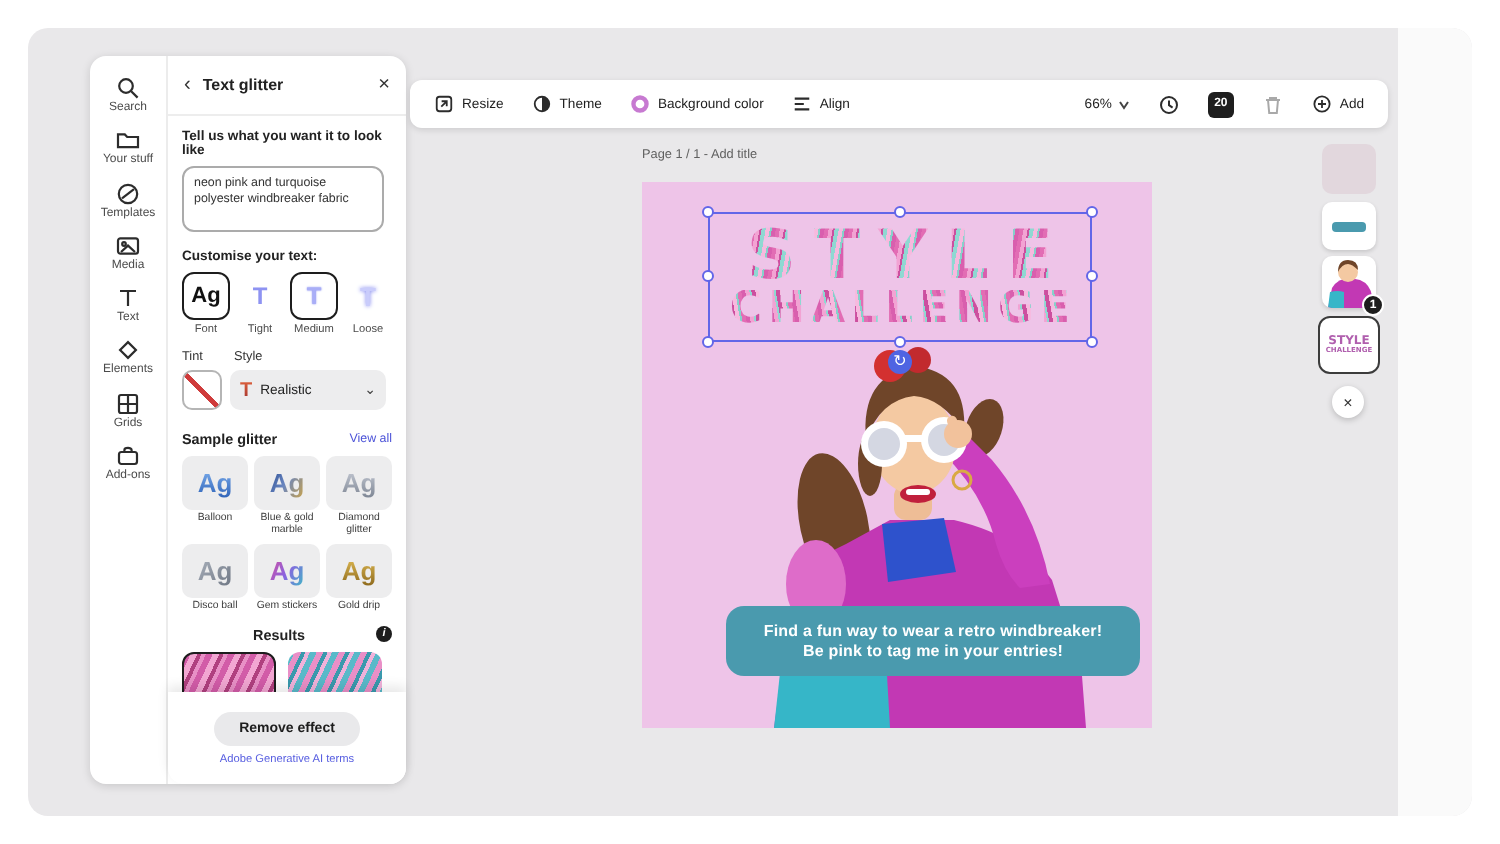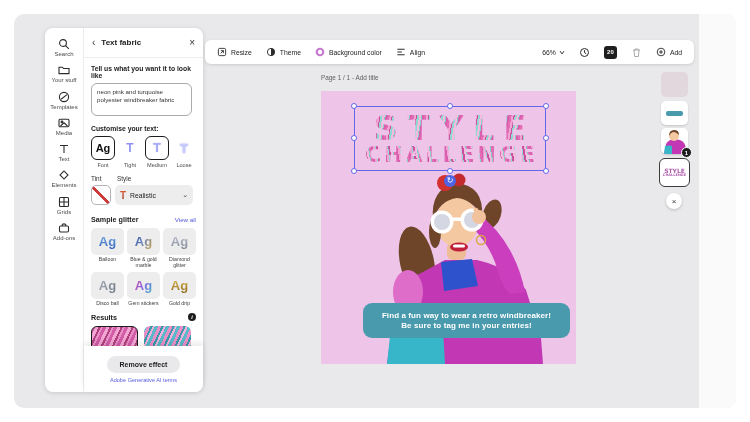--- a/index.html
+++ b/index.html
@@ -50,21 +50,21 @@
   .sample-tile { width:33px; height:27px; background:#ededee; border-radius:5px; display:flex; align-items:center; justify-content:center; }
   .sample-ag { font-weight:bold; font-size:13px; -webkit-background-clip:text; background-clip:text; color:transparent; }
   .g0 { background-image:linear-gradient(180deg,#7fb0ee,#2f63b8); }
   .g1 { background-image:linear-gradient(120deg,#274b90,#6a86c0 45%,#c9a24a); }
   .g2 { background-image:linear-gradient(180deg,#c7ccd6,#7e8694); }
   .g3 { background-image:linear-gradient(135deg,#aab1bc,#6f7784); }
   .g4 { background-image:linear-gradient(120deg,#d84f9a,#8a63e0,#3fb6c6); }
   .g5 { background-image:linear-gradient(180deg,#e2bd55,#8e6a1d); }
   .sample-label { font-size:5.2px; color:#3d3d3d; margin-top:2px; text-align:center; line-height:1.15; max-width:34px; }
   .results-head { display:flex; align-items:center; margin-top:6px; margin-bottom:4px; }
-  .results-title { font-weight:bold; font-size:7.2px; flex:1; }
+  .results-title { font-weight:bold; font-size:7.2px; flex:1;text-align:center; }
   .info-dot { width:8px; height:8px; border-radius:50%; background:#1d1d1d; color:#fff; font-size:5.5px; font-style:italic; font-weight:bold; display:flex; align-items:center; justify-content:center; }
   .results-row { display:flex; gap:6px; }
   .res-tile { width:47px; height:28px; border-radius:6px; cursor:pointer; }
   .res-tile.r1 { background:repeating-linear-gradient(115deg,#d25ca8 0 3px,#f2a6d2 3px 6px,#b0407f 6px 8px,#e890c6 8px 10px); border:1.5px solid #1d1d1d; }
   .res-tile.r2 { background:repeating-linear-gradient(115deg,#59b9c9 0 3px,#e98fc7 3px 6px,#3a99ad 6px 8px,#f0b2da 8px 10px); }
   .panel-bottom { position:absolute; left:0; right:0; bottom:0; height:46px; background:#fff; border-radius:0 0 8px 8px; box-shadow:0 -3px 6px rgba(0,0,0,.09); display:flex; flex-direction:column; align-items:center; justify-content:center; gap:4px; }
   .remove-btn { background:#e9e9eb; border:none; border-radius:11px; padding:5px 13px; font-size:7px; font-weight:bold; color:#1d1d1d; cursor:pointer; font-family:"Liberation Sans",sans-serif; }
   .terms-link { font-size:5.6px; color:#565de0; cursor:pointer; }
 
   
@@ -165,21 +165,21 @@
           <rect x="1.5" y="4" width="9" height="6" rx="1.2"></rect>
           <path d="M4.2 4 V3 a1.8 1.1 0 0 1 3.6 0 V4"></path>
         </svg>
       <span class="rail-label">Add-ons</span>
     </div>
   </div>
 
   <div class="panel">
     <div class="panel-header">
       <span class="back-chev">‹</span>
-      <span class="panel-title">Text fabric</span>
+      <span class="panel-title">Text glitter</span>
       <span class="panel-close">×</span>
     </div>
     <div class="panel-body">
       <div class="sec-label">Tell us what you want it to look like</div>
       <div class="prompt-box">neon pink and turquoise polyester windbreaker fabric</div>
 
       <div class="sec-label">Customise your text:</div>
       <div class="opt-row">
         <div class="opt">
           <div class="opt-tile sel">
@@ -361,21 +361,21 @@
     <circle cx="97" cy="50" r="11.5" fill="#fff"></circle>
     <circle cx="67" cy="52" r="8" fill="#d4d7e2"></circle>
     <circle cx="97" cy="50" r="8" fill="#d4d7e2"></circle>
     <rect x="76" y="47.5" width="13" height="3.5" rx="1.7" fill="#fff"></rect>
     <circle cx="104" cy="47" r="7" fill="#f2c29c"></circle>
     <rect x="99" y="38" width="5" height="9" rx="2.4" fill="#f2c29c" transform="rotate(-18 101 42)"></rect>
   </svg>
 
   <div class="abs banner">
     <div>Find a fun way to wear a retro windbreaker!</div>
-    <div>Be sure to tag me in your entries!</div>
+    <div>Be pink to tag me in your entries!</div>
   </div>
 
   <div class="abs headline">
     <div class="hl hl1">STYLE</div>
     <div class="hl hl2">CHALLENGE</div>
   </div>
 
   <div class="abs selbox">
     <span class="handle" style="left:-4px;top:-4px;"></span>
     <span class="handle" style="left:92px;top:-4px;"></span>

